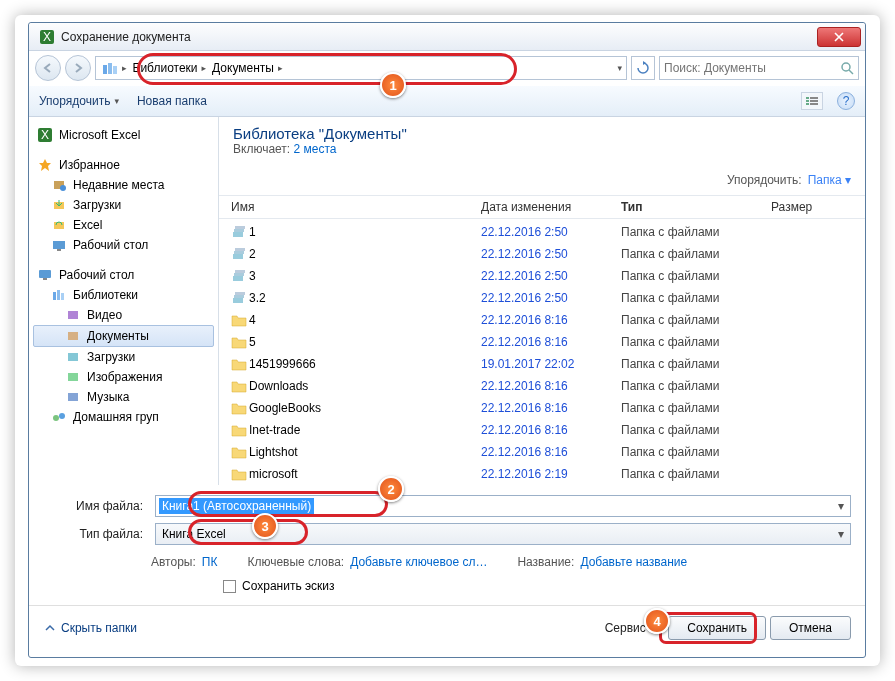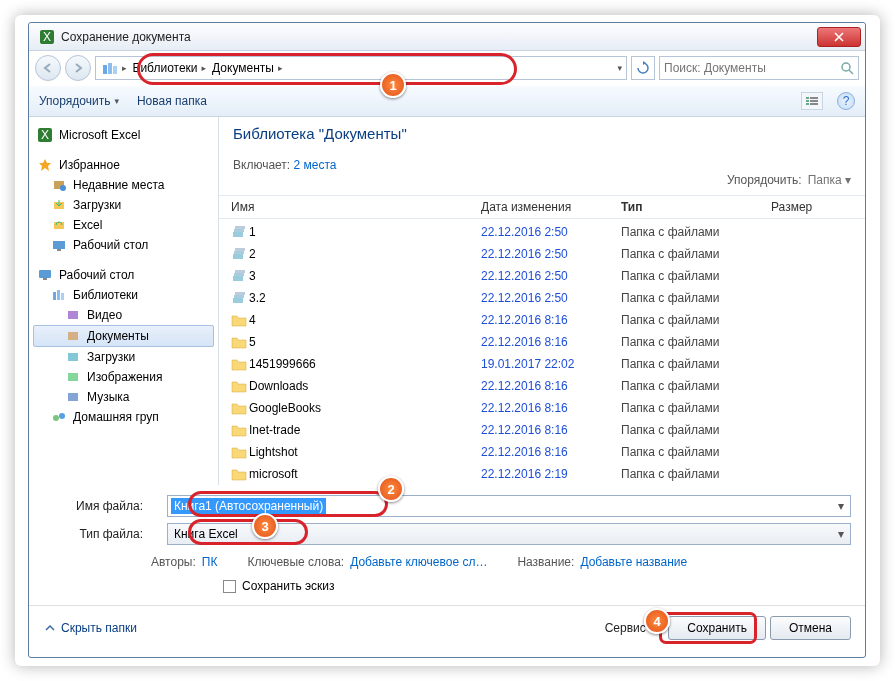--- a/index.html
+++ b/index.html
@@ -59,42 +59,42 @@
 .sb-group { margin-bottom: 10px; }
 .sb-item { display:flex; align-items:center; gap:6px; padding: 2px 4px 2px 18px; white-space:nowrap; }
 .sb-item.root { padding-left: 4px; font-weight:400; }
 .sb-item.selected { background: linear-gradient(#e8f0fb,#d5e4f7); border:1px solid #a8c1e0; border-radius:2px; padding-left:17px; }
 .sb-ico { width:16px; height:16px; display:inline-flex; align-items:center; justify-content:center; }
 
 
 .main { flex:1; display:flex; flex-direction:column; }
 .mainhead { padding: 8px 14px 4px; border-bottom: none; display:flex; }
 .mainhead h2 { font-size: 15px; color: #0a3e82; font-weight: normal; }
-.mainhead .sub { color:#555; margin-top:16px; }
+.mainhead .sub { color:#555; margin-top:0; }
 .mainhead .sub a { color:#0066cc; text-decoration:none; }
 .mainhead .right { margin-left:auto; display:flex; align-items:flex-end; gap:6px; color:#555; padding-bottom:4px; }
-.mainhead .right a { color:#737373; text-decoration:none;margin-top:48px; }
+.mainhead .right a { color:#3b82f6; text-decoration:none;margin-top:48px; }
 
 .cols { display:flex; border-top:1px solid #e4e9ef; border-bottom:1px solid #e4e9ef; padding: 4px 12px; color:#333; }
 .col-name { width: 250px; }
 .col-date { width: 140px; }
 .col-type { width: 150px; font-weight: bold; }
 .col-size { flex:1; }
 
 .rows { flex:1; overflow:hidden; padding: 2px 12px; }
 .row { display:flex; align-items:center; height:22px; }
 .row .ic { width:18px; display:inline-flex; }
 .row .nm { width: 232px; }
 .row .dt { width: 140px; color:#1d4ed8; }
 .row .tp { width: 150px; color:#444; }
 
 
 .form { padding: 10px 14px 6px 14px; position:relative; }
 .form-row { display:flex; align-items:center; margin-bottom:6px; }
-.form-row label { width: 100px; text-align:right; color:#222; margin-right:24px; }
+.form-row label { width: 100px; text-align:right; color:#222; margin-right:12px; }
 .form-row .field { flex:1; height:22px; border:1px solid #9bb0c8; background:#fff; display:flex; align-items:center; position:relative; }
 .form-row .field.sel { background: linear-gradient(#f7f9fb,#e9eef4); }
 .form-row .dd-arrow { width:18px; text-align:center; color:#555; }
 .field .selected-text { background:#3399ff; color:#fff; padding: 1px 3px; margin-left:3px; }
 
 .ring2 { position:absolute; left:159px; top:6px; width:200px; height:26px; border:3px solid #d8232a; border-radius:13px; pointer-events:none; }
 .ring3 { position:absolute; left:159px; top:34px; width:120px; height:26px; border:3px solid #d8232a; border-radius:13px; pointer-events:none; }
 
 .meta { display:flex; gap: 30px; padding: 4px 0 4px 108px; color:#555; }
 .meta a { color:#0066cc; text-decoration:none; }

